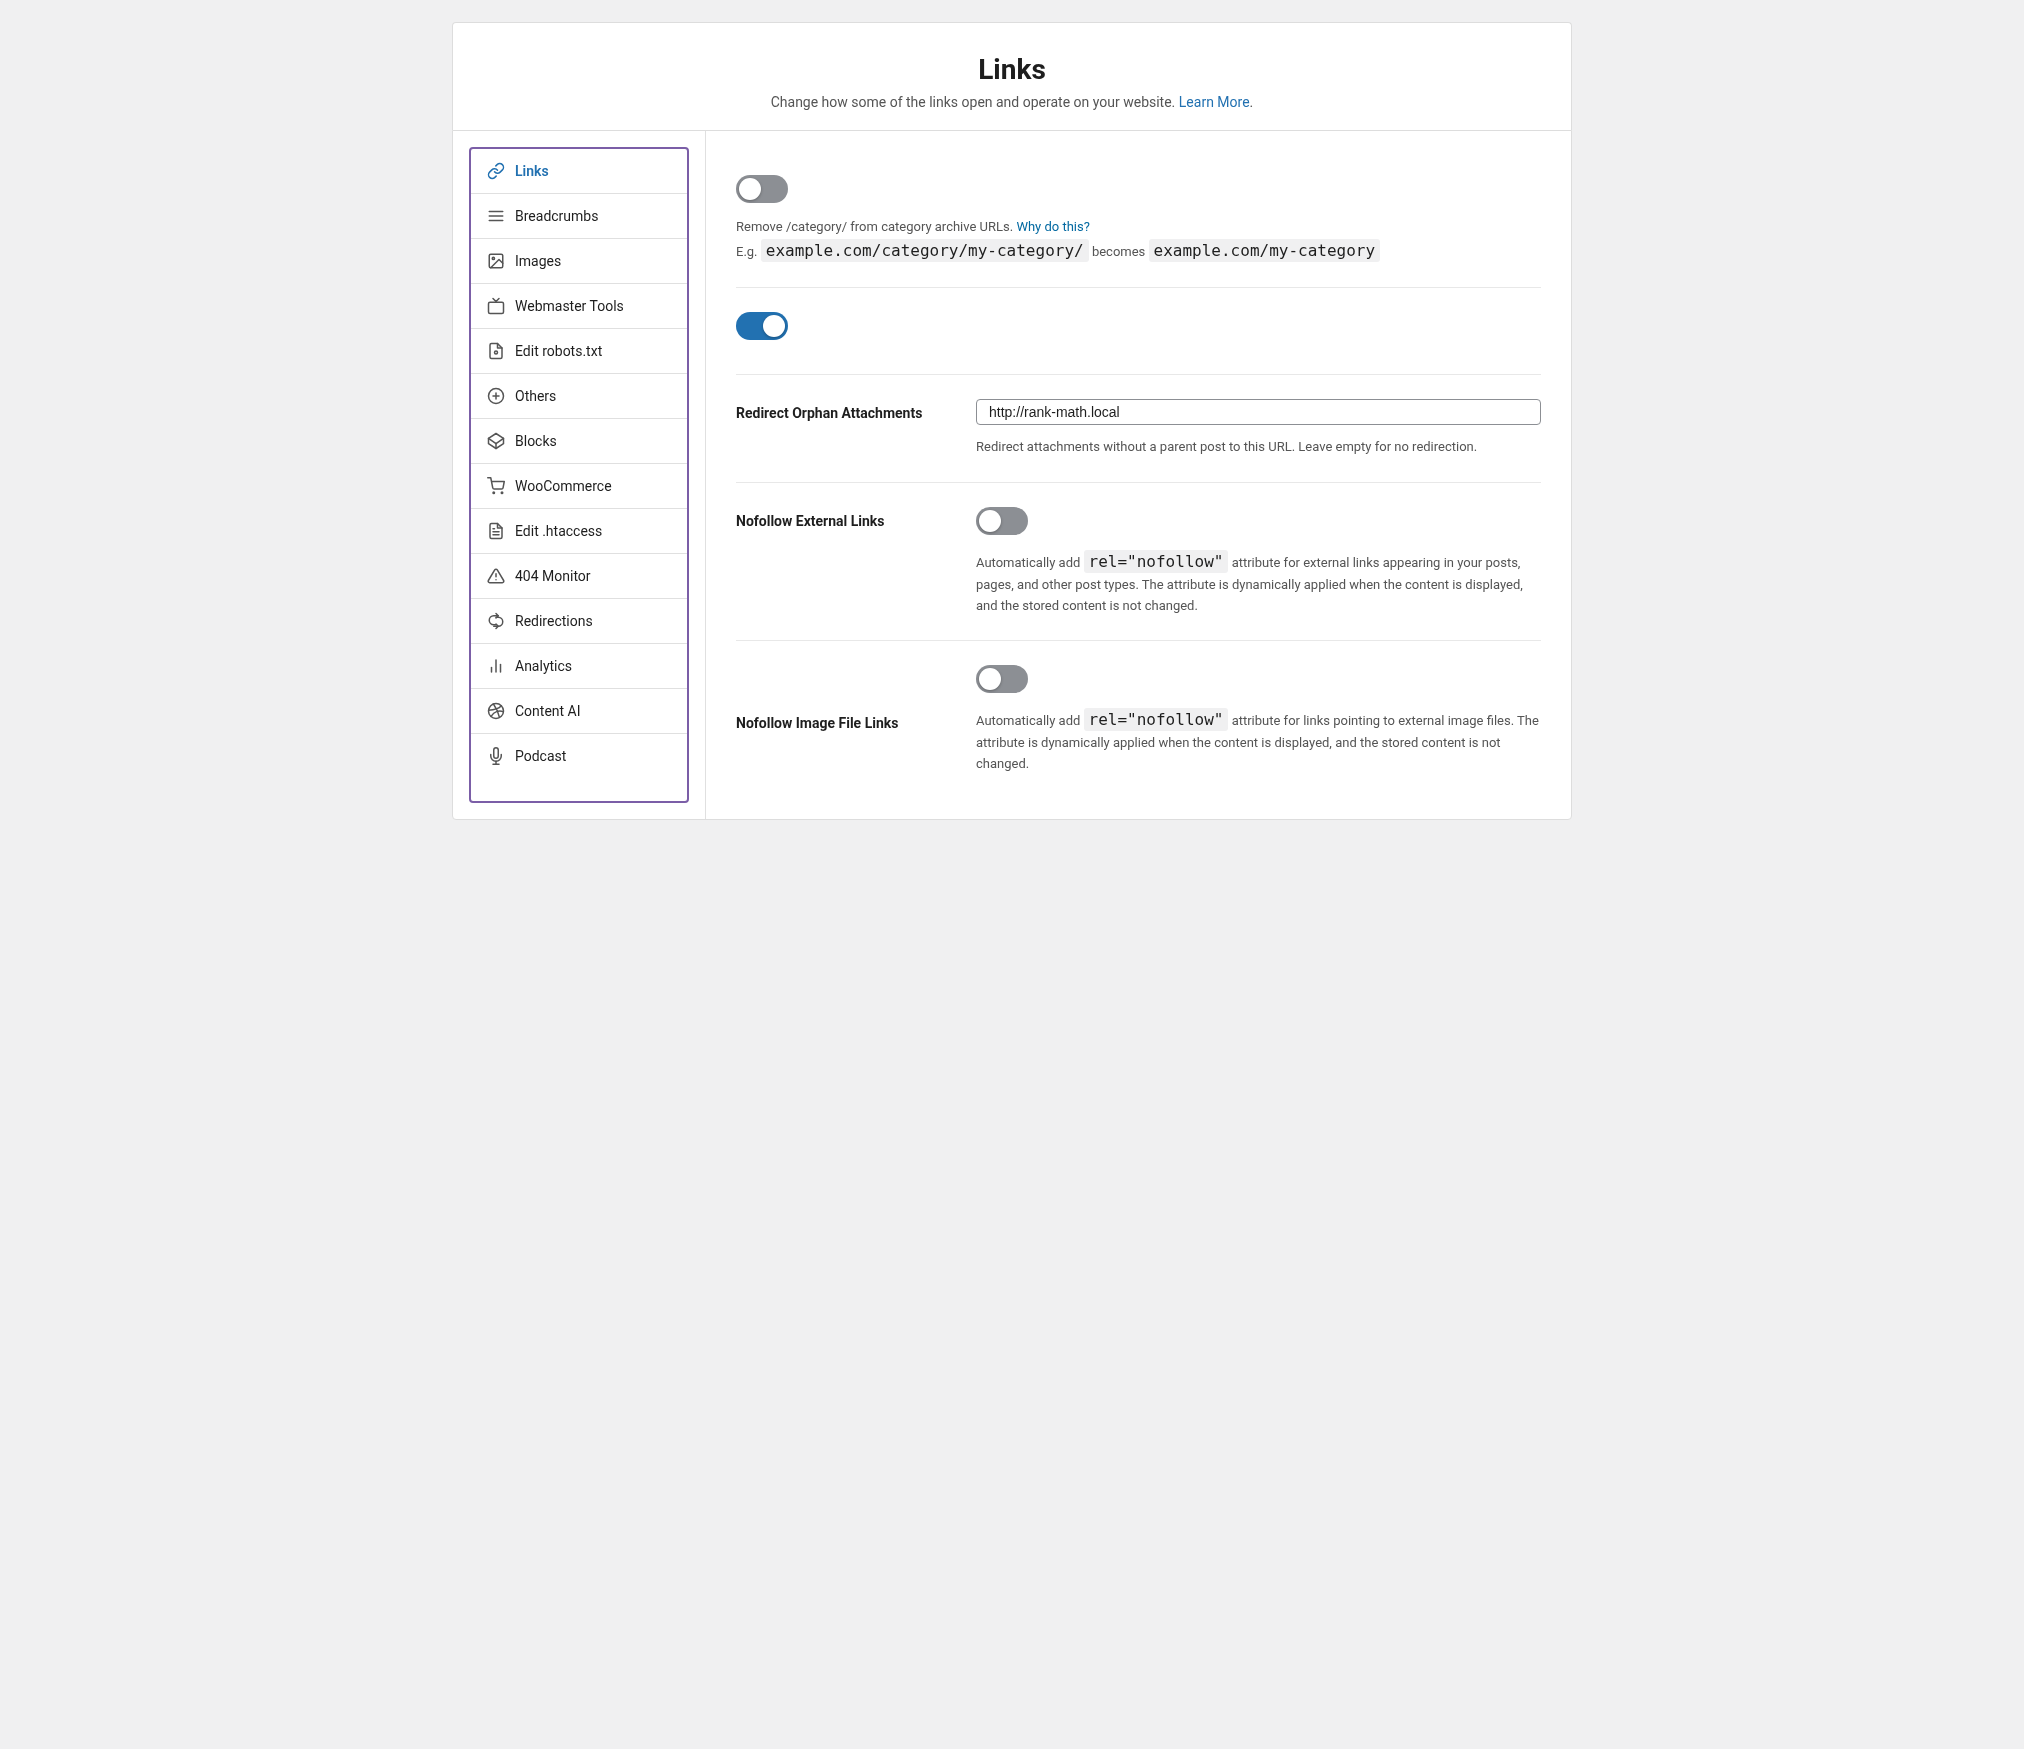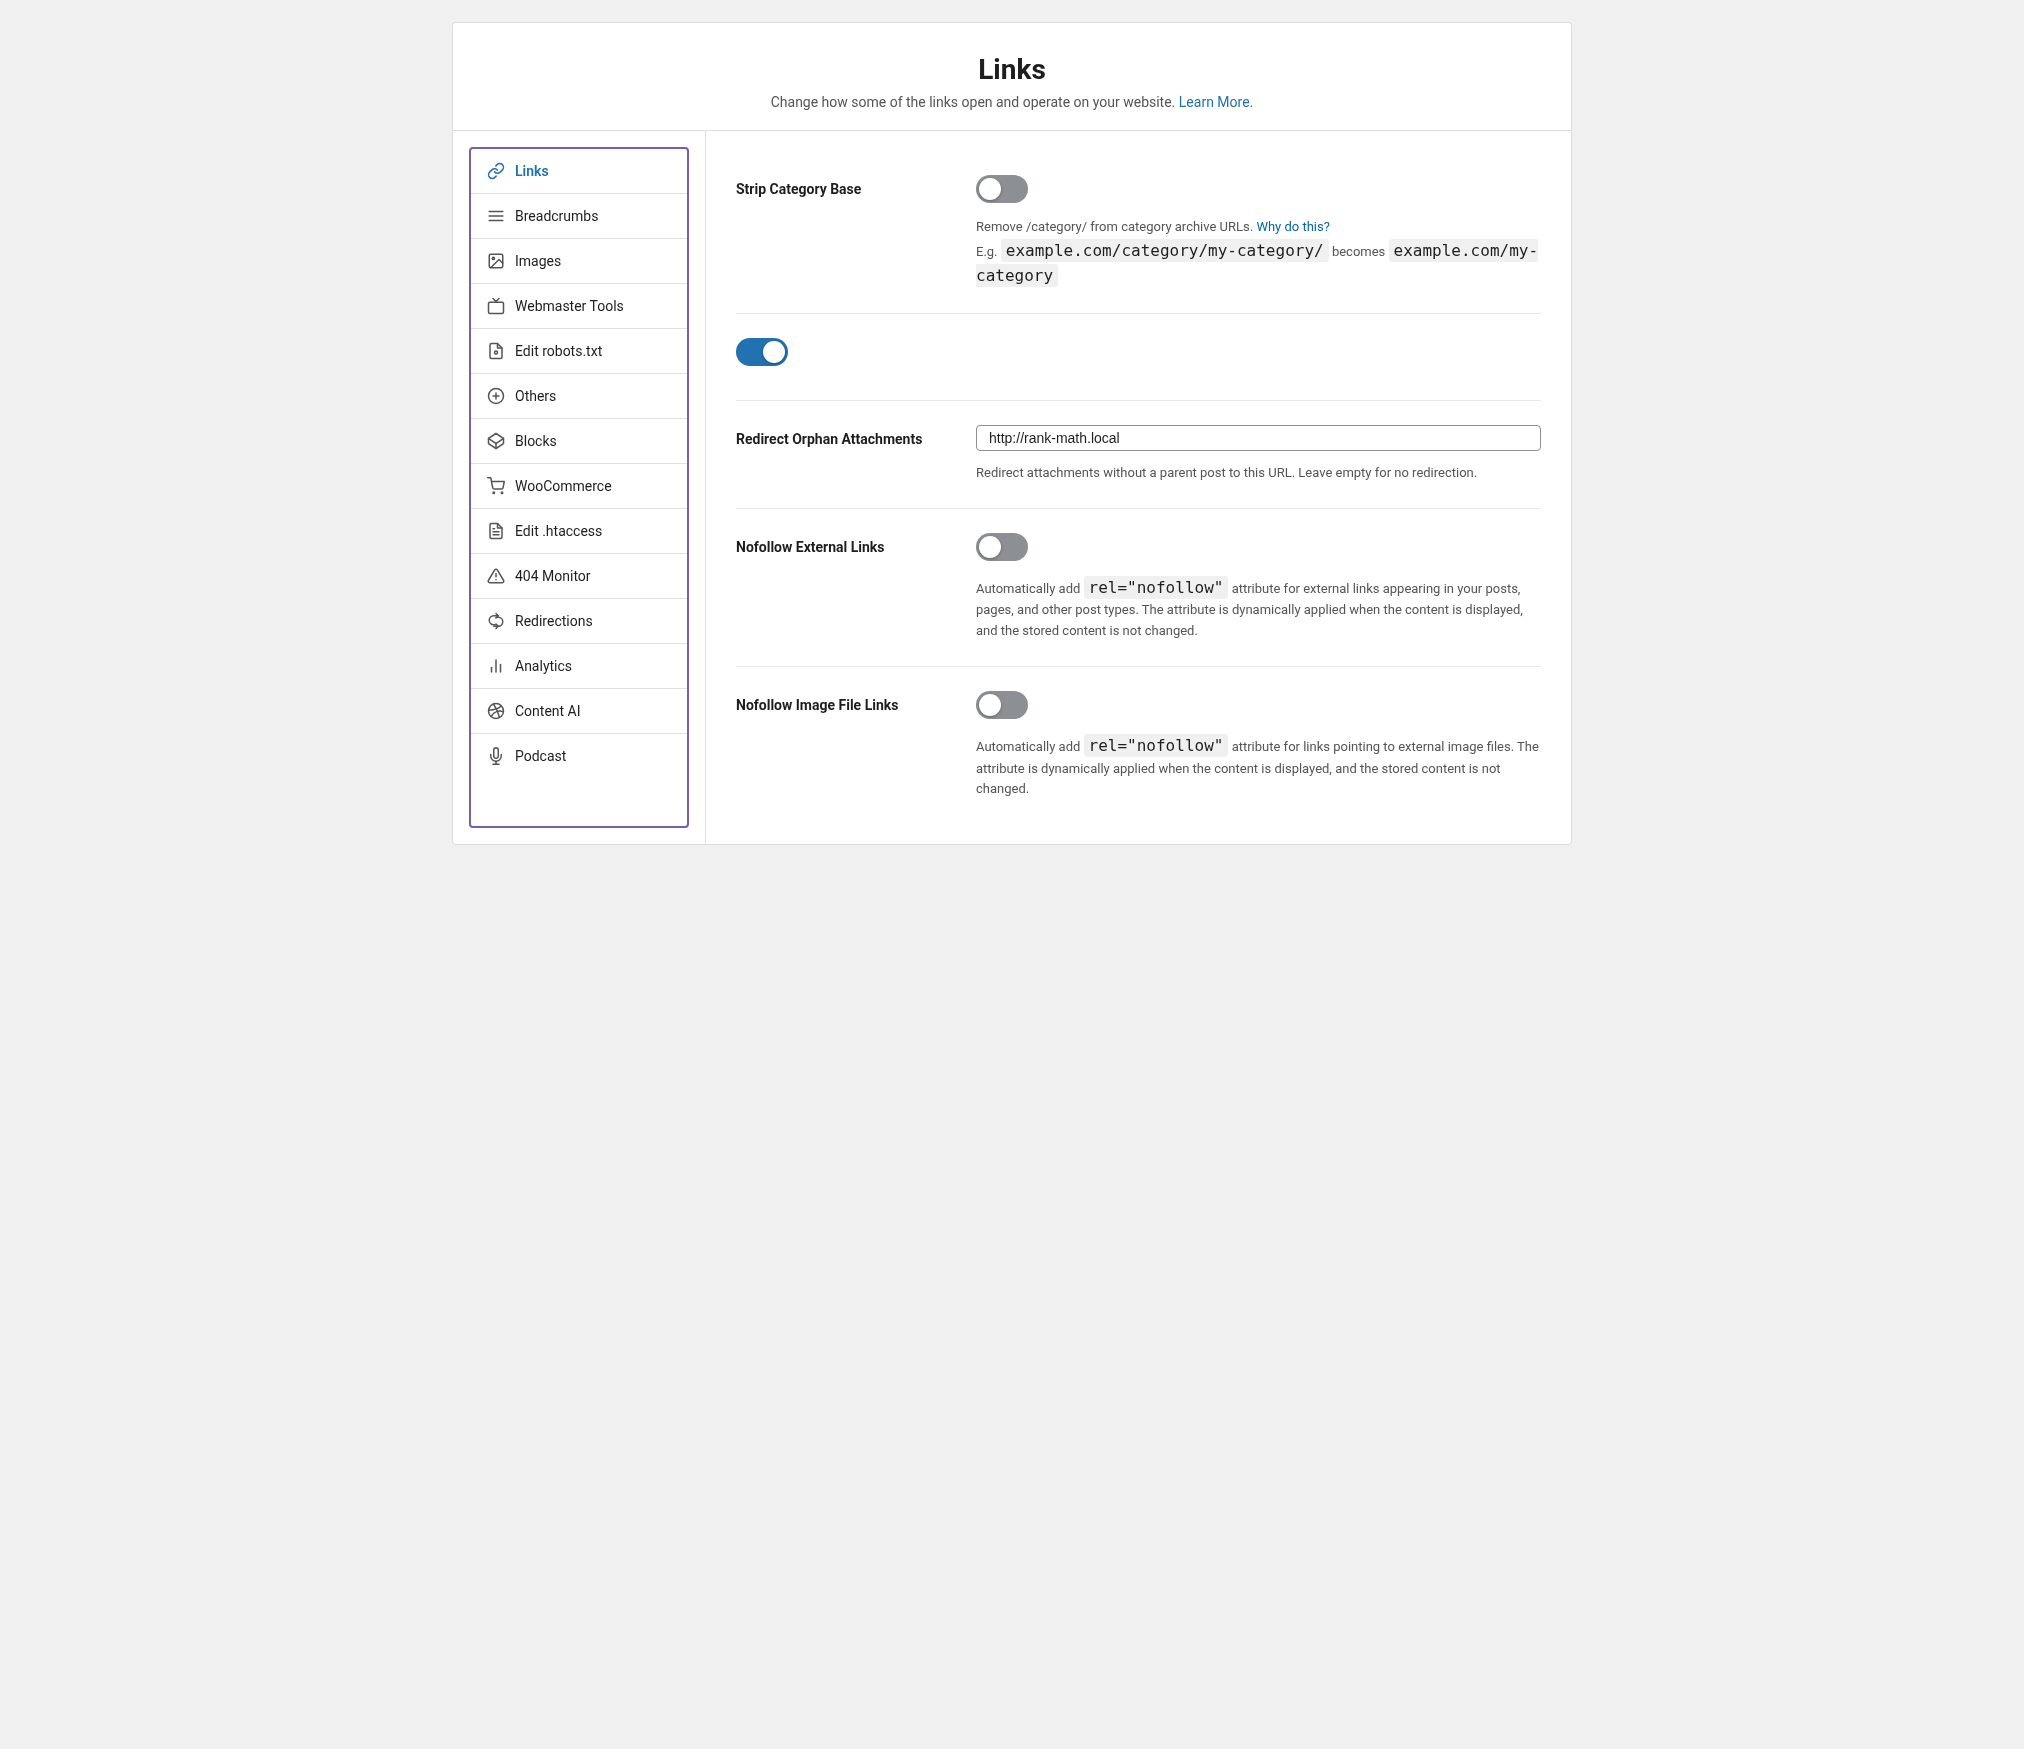--- a/index.html
+++ b/index.html
@@ -88,21 +88,21 @@
       padding: 20px 30px;
       border-left: 1px solid #e0e0e0;
     }
 
     .setting-row {
       display: flex;
       padding: 24px 0;
       border-bottom: 1px solid #e8e8e8;
       gap: 40px;
     }
-    .setting-row:last-child { border-bottom: none; }
+    .setting-row:last-child { border-bottom: none; align-items: center; }
 
     .setting-label {
       width: 200px;
       flex-shrink: 0;
       font-weight: 700;
       font-size: 14px;
       color: #1e1e1e;
       padding-top: 6px;
     }
 
@@ -342,21 +342,20 @@
             <line x1="8" y1="23" x2="16" y2="23"></line>
           </svg>
         </span>
         <span>Podcast</span>
       </div>
     </nav>
 
     <main class="main-content">
 
       <div class="setting-row">
-        <div class="setting-label">Strip Category Base</div>
         <div class="setting-control">
           <div class="toggle-wrapper">
             <label class="toggle">
 
               <div class="toggle-track">
                 <div class="toggle-thumb"></div>
               </div>
             </label>
           </div>
           <div class="setting-desc">

